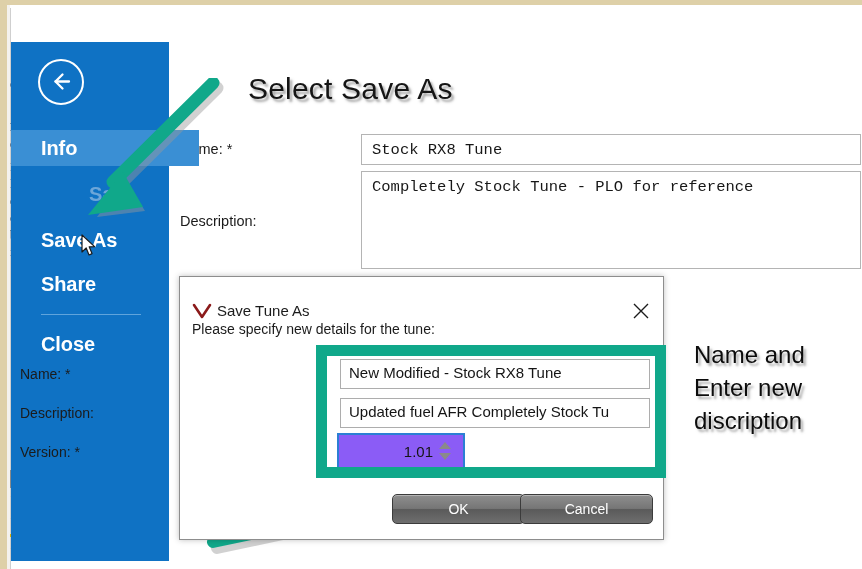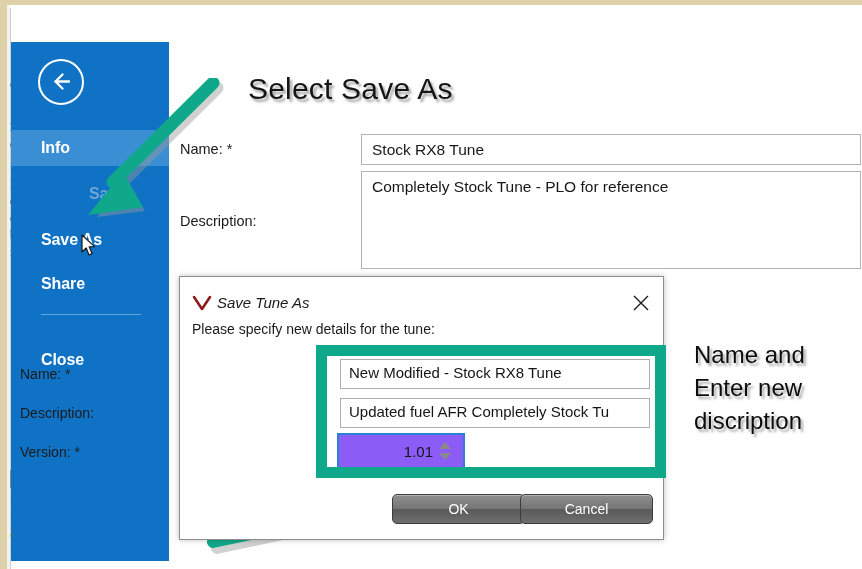--- a/index.html
+++ b/index.html
@@ -119,26 +119,26 @@
     border-radius: 50%;
     box-sizing: border-box;
   }
   .back-btn svg {
     position: absolute;
     left: 8px; top: 8px;
   }
   .nav-item {
     position: absolute;
     left: 0;
-    width: 158px;
+    width: 188px;
     height: 36px;
     display: flex;
     align-items: center;
     color: #ffffff;
-    font-size: 16px;
+    font-size: 20px;
     font-weight: bold;
     padding-left: 30px;
     box-sizing: border-box;
     font-family: "Liberation Sans", sans-serif;
     letter-spacing: -0.1px;
   }
   .nav-item.active {
     background: #3a8fd4;
   }
   .nav-item.disabled {
@@ -182,37 +182,37 @@
     font-family: "Liberation Sans", sans-serif;
   }
   .doc-input {
     position: absolute;
     background: #ffffff;
     border: 1px solid #b4b4b4;
     box-sizing: border-box;
     font-size: 15.5px;
     color: #171717;
     padding: 6px 10px;
-    font-family: Liberation Sans, sans-serif;
+    font-family: Liberation Mono, monospace;
   }
 
   
   .dialog {
     position: absolute;
     left: 179px; top: 276px;
     width: 485px; height: 264px;
     background: #ffffff;
     border: 1px solid #8d8d8d;
     box-shadow: 0 0 6px rgba(0,0,0,0.25);
     box-sizing: border-box;
   }
   .dlg-titlebar {
     position: absolute;
-    left: 0; top: 8px;
-    width: 100%; height: 36px; font-style: italic;
+    left: 0; top: 16px;
+    width: 100%; height: 36px;
   }
   .dlg-vicon {
     position: absolute;
     left: 12px; top: 10px;
     width: 20px; height: 16px;
   }
   .dlg-title {
     position: absolute;
     left: 37px; top: 9px;
     font-size: 15px;
@@ -379,21 +379,21 @@
     <div class="nav-item disabled" style="top:134px;margin-left:48px;">
       <span>Save</span>
     </div>
     <div class="nav-item" style="top:180px;">
       <span>Save As</span>
     </div>
     <div class="nav-item" style="top:224px;">
       <span>Share</span>
     </div>
     <div class="nav-divider" style="top:272px;"></div>
-    <div class="nav-item" style="top:300px;">
+    <div class="nav-item" style="top:284px;">
       <span>Close</span>
     </div>
   </div>
 
   <div class="cursor">
     <svg width="16" height="24" viewBox="0 0 16 24">
       <path d="M1 1 L1 18 L5.2 14 L8 21 L11 19.6 L8.2 12.8 L13.6 12.6 Z" fill="#ffffff" stroke="#1a1a1a" stroke-width="1.2" stroke-linejoin="round"></path>
     </svg>
   </div>
 

